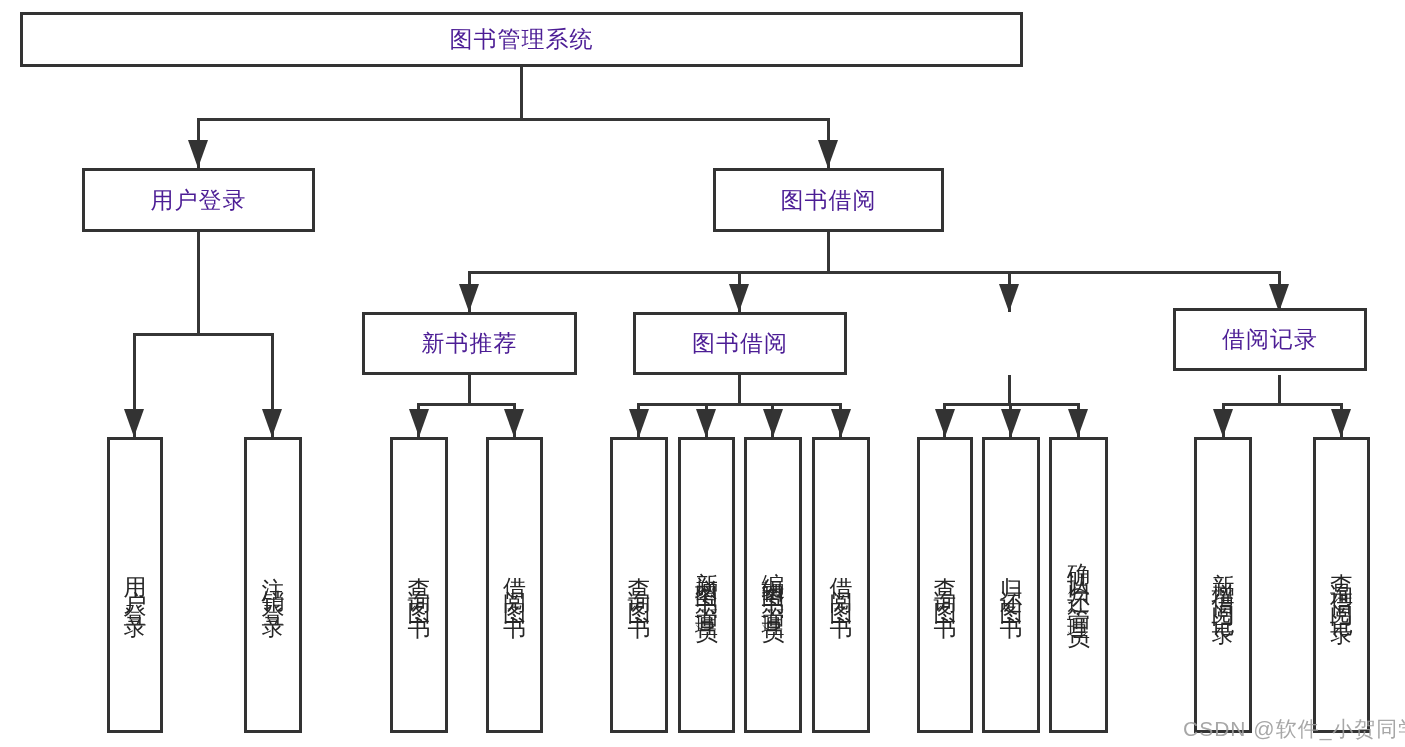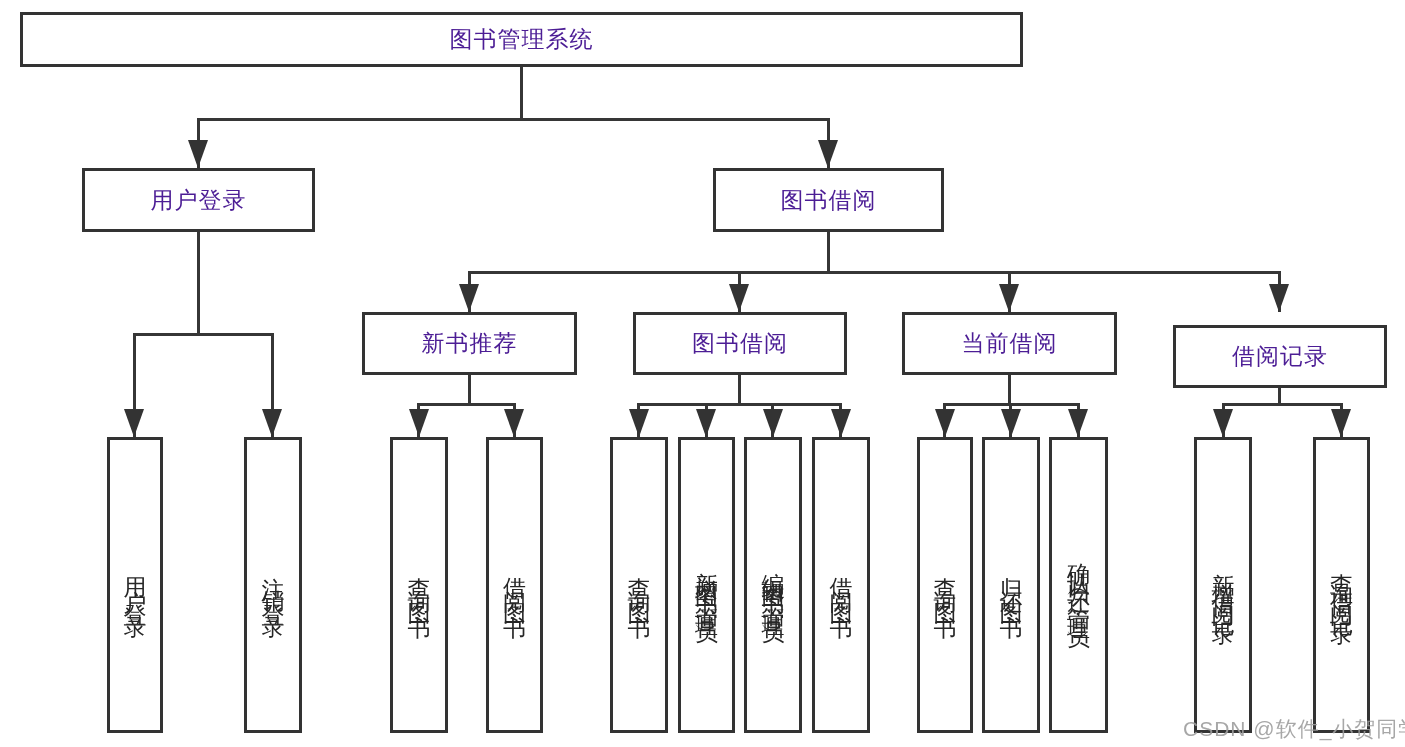--- a/index.html
+++ b/index.html
@@ -157,24 +157,21 @@
   <div class="box" style="left:713px; top:168px; width:231px; height:64px;">
     <span>图书借阅</span>
   </div>
 
   <div class="box" style="left:633px; top:312px; width:214px; height:63px;">
     <span>图书借阅</span>
   </div>
   <div class="box" style="left:362px; top:312px; width:215px; height:63px;">
     <span>新书推荐</span>
   </div>
-  <div class="box" style="left:902px; top:312px; width:215px; height:63px;">
-    <span>当前借阅</span>
-  </div>
-  <div class="box" style="left:1173px; top:325px; width:214px; height:63px;">
+  <div class="box" style="left:1173px; top:308px; width:194px; height:63px;">
     <span>借阅记录</span>
   </div>
 
   <div class="vbox" style="left:107px; top:437px; width:56px; height:296px;">
     <span class="vtext sp4">用户登录</span>
   </div>
   <div class="vbox" style="left:244px; top:437px; width:58px; height:296px;">
     <span class="vtext sp4">注销登录</span>
   </div>
 

